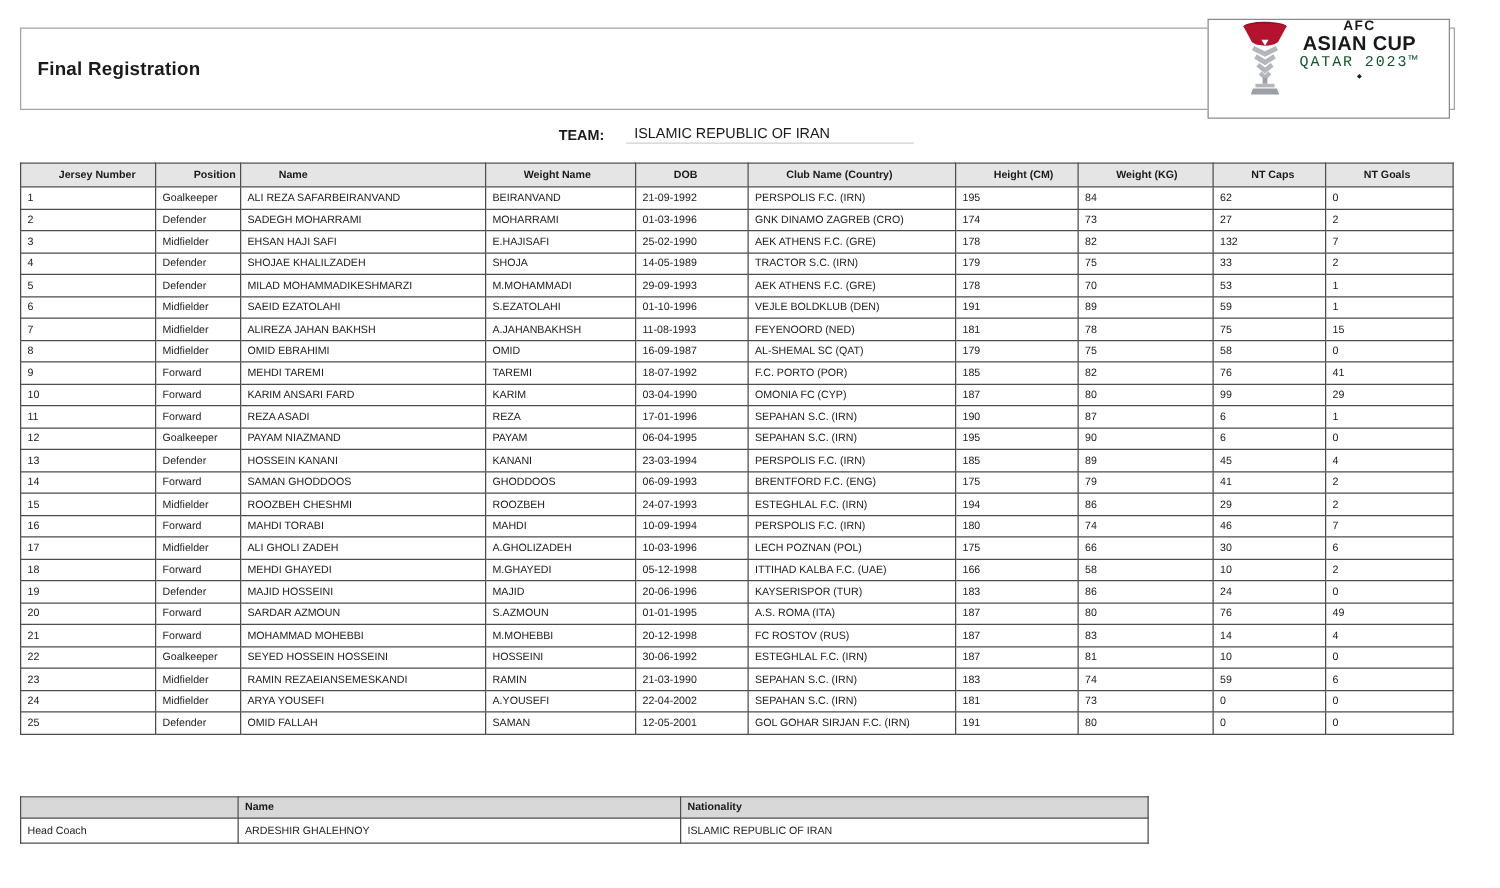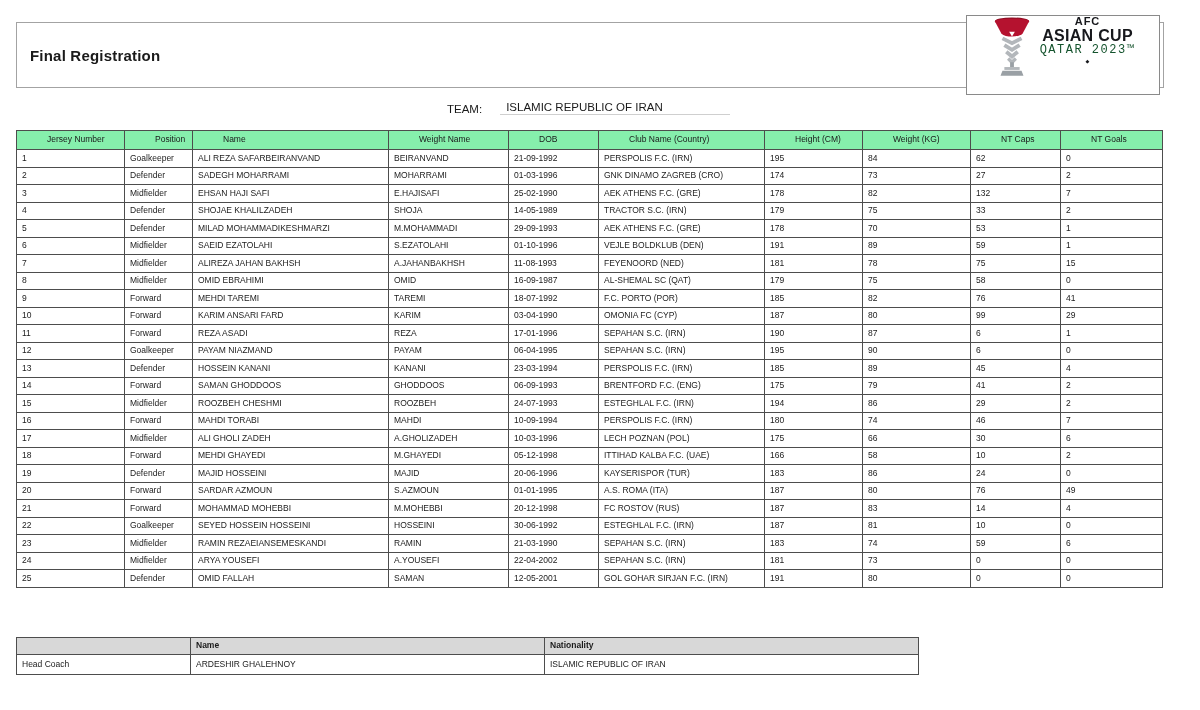--- a/index.html
+++ b/index.html
@@ -19,30 +19,30 @@
     justify-content:center;gap:7px;z-index:2;
   }
   .trophy{flex:0 0 auto;}
   .logo-text{display:flex;flex-direction:column;align-items:center;line-height:1.05;}
   .logo-afc{font-size:11px;font-weight:bold;letter-spacing:1px;color:#17181c;}
   .logo-asiancup{font-size:16px;font-weight:bold;letter-spacing:.3px;color:#17181c;white-space:nowrap;}
   .logo-qatar{font-family:Liberation Mono, monospace;font-size:12px;letter-spacing:1.5px;color:#14532d;white-space:nowrap;}
   .logo-mark{font-size:5px;color:#17181c;margin-top:2px;}
   
   .team-row{position:absolute;left:447px;top:101px;display:flex;align-items:flex-end;font-size:11.5px;}
-  .team-label{font-weight:normal;text-align:center;}
+  .team-label{font-weight:bold;text-align:center;}
   .team-value{margin-left:18px;padding:0 6px 1px 6px;min-width:218px;border-bottom:1px solid #cfcfcf;}
   
   table{border-collapse:collapse;table-layout:fixed;background:#fff;}
   .players{position:absolute;left:16px;top:130px;width:1147px;}
   .players th, .players td, .staff th, .staff td{
     border:1px solid #4d4d4d;font-size:8.5px;text-align:left;
     padding:0 5px;overflow:hidden;white-space:nowrap;line-height:1.1;
   }
-  .players th{background:#86efac;font-weight:normal;height:18px;padding-left:30px;}
+  .players th{background:#e5e5e5;font-weight:bold;height:18px;padding-left:30px;}
   .players td{height:16.5px;}
   .staff{position:absolute;left:16px;top:637px;width:902px;}
   .staff th{background:#d8d8d8;font-weight:bold;height:16px;}
   .staff td{height:19px;}
 </style>
 </head>
 <body>
 
 <div class="header-box">
   <span class="page-title">Final Registration</span>

